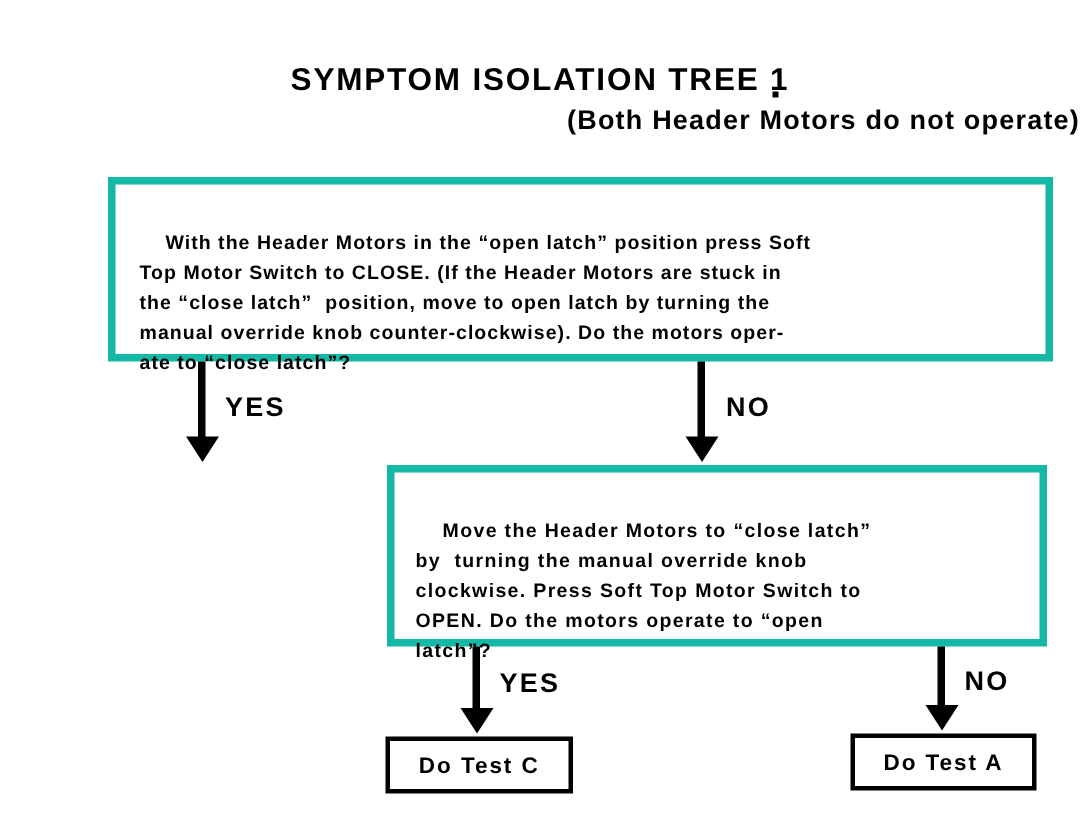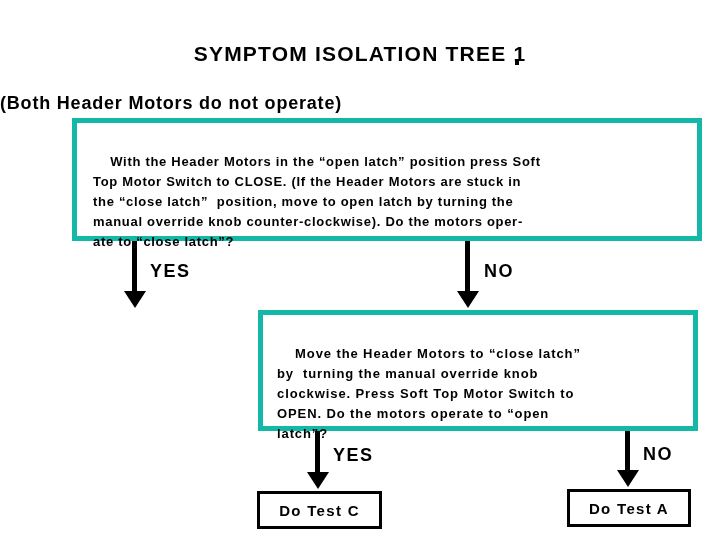--- a/index.html
+++ b/index.html
@@ -19,25 +19,24 @@
     position: absolute;
     left: 0; top: 42px; width: 720px;
     text-align: center;
     font-size: 21px;
     font-weight: bold;
     letter-spacing: 1.2px;
   }
   .subtitle {
     position: absolute;
     left: 0; top: 70px; width: 720px;
-    text-align: left;
+    text-align: right;
     font-size: 18px;
     font-weight: bold;
     letter-spacing: 0.8px;
-    margin-top: 23px;
   }
   .scan-dot {
     position: absolute;
     left: 515px; top: 61px;
     width: 4px; height: 4px;
     background: #000;
   }
   .qbox {
     position: absolute;
     border: 5px solid #14b8a6;

